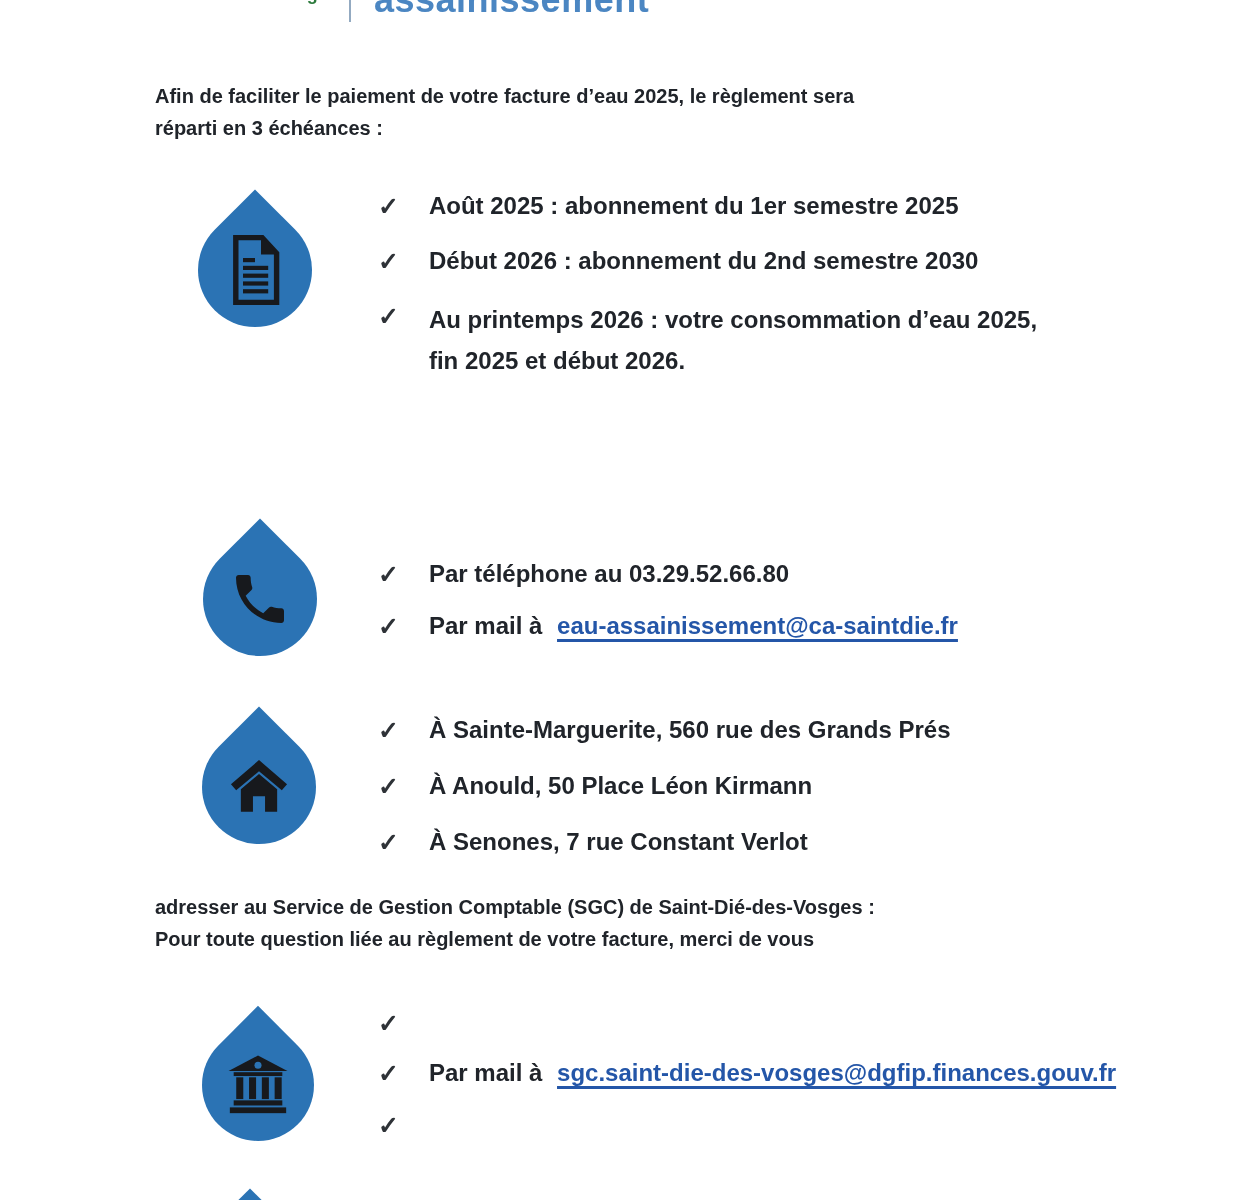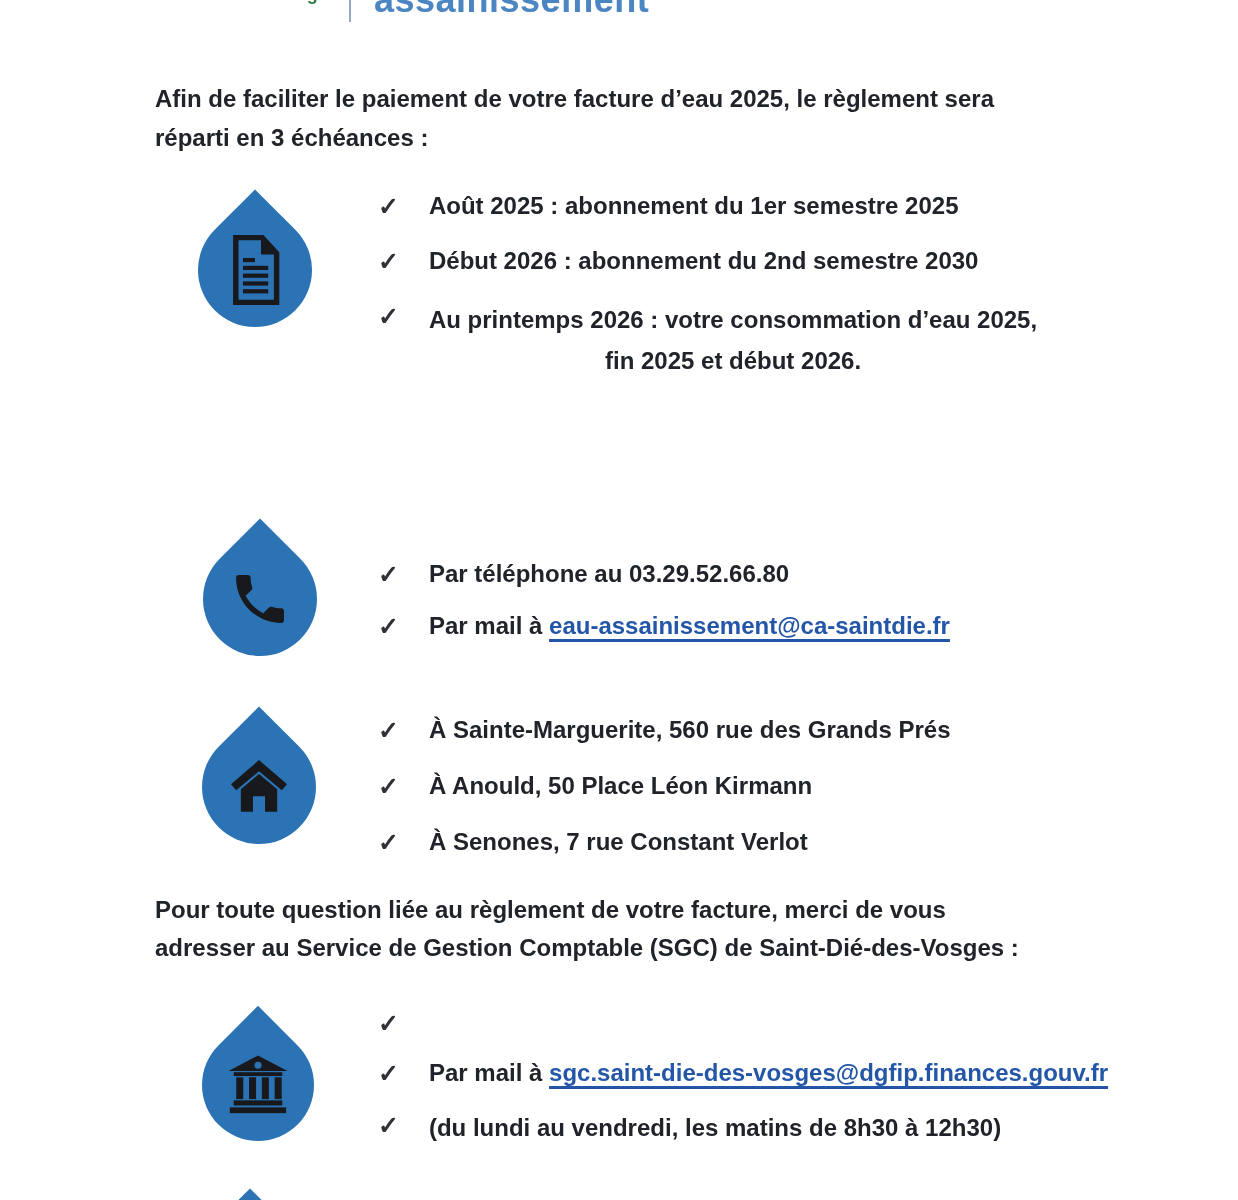--- a/index.html
+++ b/index.html
@@ -22,40 +22,40 @@
     position:absolute;left:167px;top:-16px;font-size:18px;font-weight:bold;
     color:var(--logo-green);letter-spacing:.4px;white-space:nowrap;
   }
   .logo-divider{position:absolute;left:349px;top:-8px;width:2px;height:30px;background:#93aac1;}
   .logo-right{
     position:absolute;left:374px;top:-21px;font-size:36px;font-weight:600;
     color:var(--logo-blue);letter-spacing:.5px;white-space:nowrap;
   }
   
   .para{
-    position:absolute;font-size:24px;font-weight:bold;line-height:1.62;
+    position:absolute;font-size:20px;font-weight:bold;line-height:1.62;
     color:var(--text-dark);
   }
   .para .line{display:block;white-space:nowrap;}
   .bullet{
     position:absolute;display:flex;align-items:flex-start;gap:30px;
     font-size:24px;font-weight:bold;color:var(--text-dark);
   }
   .check{
     font-size:25px;font-weight:600;color:#2e3237;line-height:1.25;
     position:relative;top:1px;flex:0 0 auto;
   }
   .btxt{line-height:1.35;white-space:nowrap;text-align:center;}
-  .btxt-multi{line-height:1.7;text-align:center;}
+  .btxt-multi{line-height:1.7;}
   .btxt-multi .line{display:block;white-space:nowrap;}
   .btxt-addr{line-height:1.58;}
   .btxt-addr .line{display:block;white-space:nowrap;}
   a.mail-link{
     color:var(--link-blue);font-weight:bold;text-decoration:underline;
-    text-decoration-thickness:2.5px;text-underline-offset:5px;cursor:pointer;
+    text-decoration-thickness:2.5px;text-underline-offset:5px;cursor:pointer;margin-left:8px;
   }
   
   .drop{
     position:absolute;background:var(--drop-blue);
     border-radius:0 50% 50% 50%;transform:rotate(45deg);
     display:flex;align-items:center;justify-content:center;
   }
   .drop .inner{transform:rotate(-45deg);display:flex;color:var(--icon-dark);}
   .drop svg{fill:currentColor;display:block;}
 </style>
@@ -139,22 +139,22 @@
   <div class="bullet" style="left:378px;top:770px;">
     <span class="check">✓</span>
     <span class="btxt">À Anould, 50 Place Léon Kirmann</span>
   </div>
   <div class="bullet" style="left:378px;top:826px;">
     <span class="check">✓</span>
     <span class="btxt">À Senones, 7 rue Constant Verlot</span>
   </div>
 
   <div class="para" style="left:155px;top:891px;line-height:1.6;">
+    <span class="line">adresser au Service de Gestion Comptable (SGC) de Saint-Dié-des-Vosges :</span>
     <span class="line">Pour toute question liée au règlement de votre facture, merci de vous</span>
-    <span class="line">adresser au Service de Gestion Comptable (SGC) de Saint-Dié-des-Vosges :</span>
   </div>
 
   <div class="drop" style="left:202px;top:1029px;width:112px;height:112px;">
     <div class="inner">
       <svg width="64" height="64" viewBox="0 0 100 100">
         <path d="M50 4 96 28 H4 Z"></path>
         <circle cx="50" cy="19" r="5.5" fill="#2b73b4"></circle>
         <rect x="12" y="30" width="76" height="6"></rect>
         <rect x="16" y="38" width="11" height="34"></rect>
         <rect x="36" y="38" width="11" height="34"></rect>
@@ -169,19 +169,18 @@
   <div class="bullet" style="left:378px;top:1007px;">
     <span class="check">✓</span>
   </div>
   <div class="bullet" style="left:378px;top:1057px;">
     <span class="check">✓</span>
     <span class="btxt"><span>Par mail à </span><a class="mail-link">sgc.saint-die-des-vosges@dgfip.finances.gouv.fr</a></span>
   </div>
   <div class="bullet" style="left:378px;top:1109px;">
     <span class="check">✓</span>
     <span class="btxt-addr">
-      <span class="line">(du lundi au vendredi, les matins de 8h30 à 12h30)</span>
     </span>
   </div>
 
   <div class="drop" style="left:193px;top:1212px;width:114px;height:114px;"></div>
 
 </div>
 
 </body></html>

